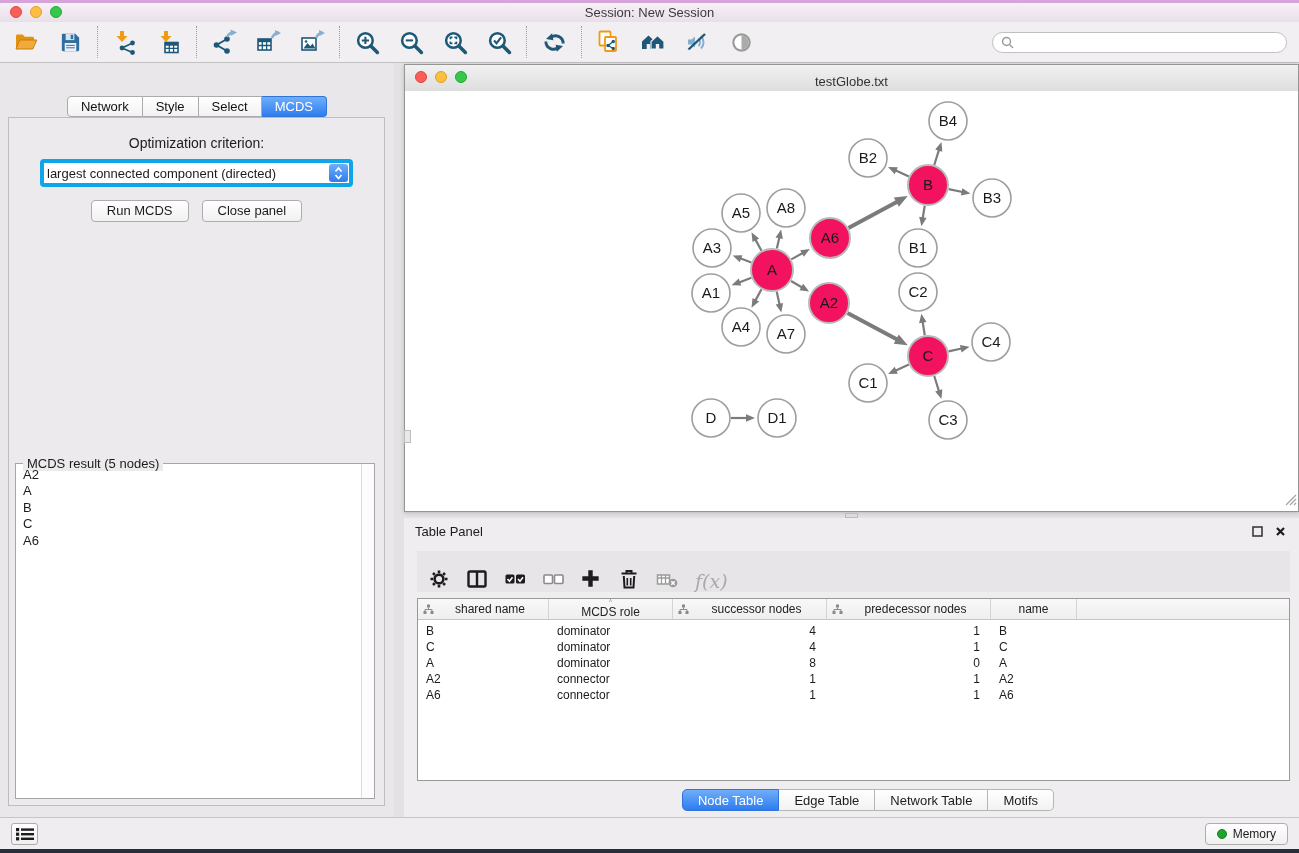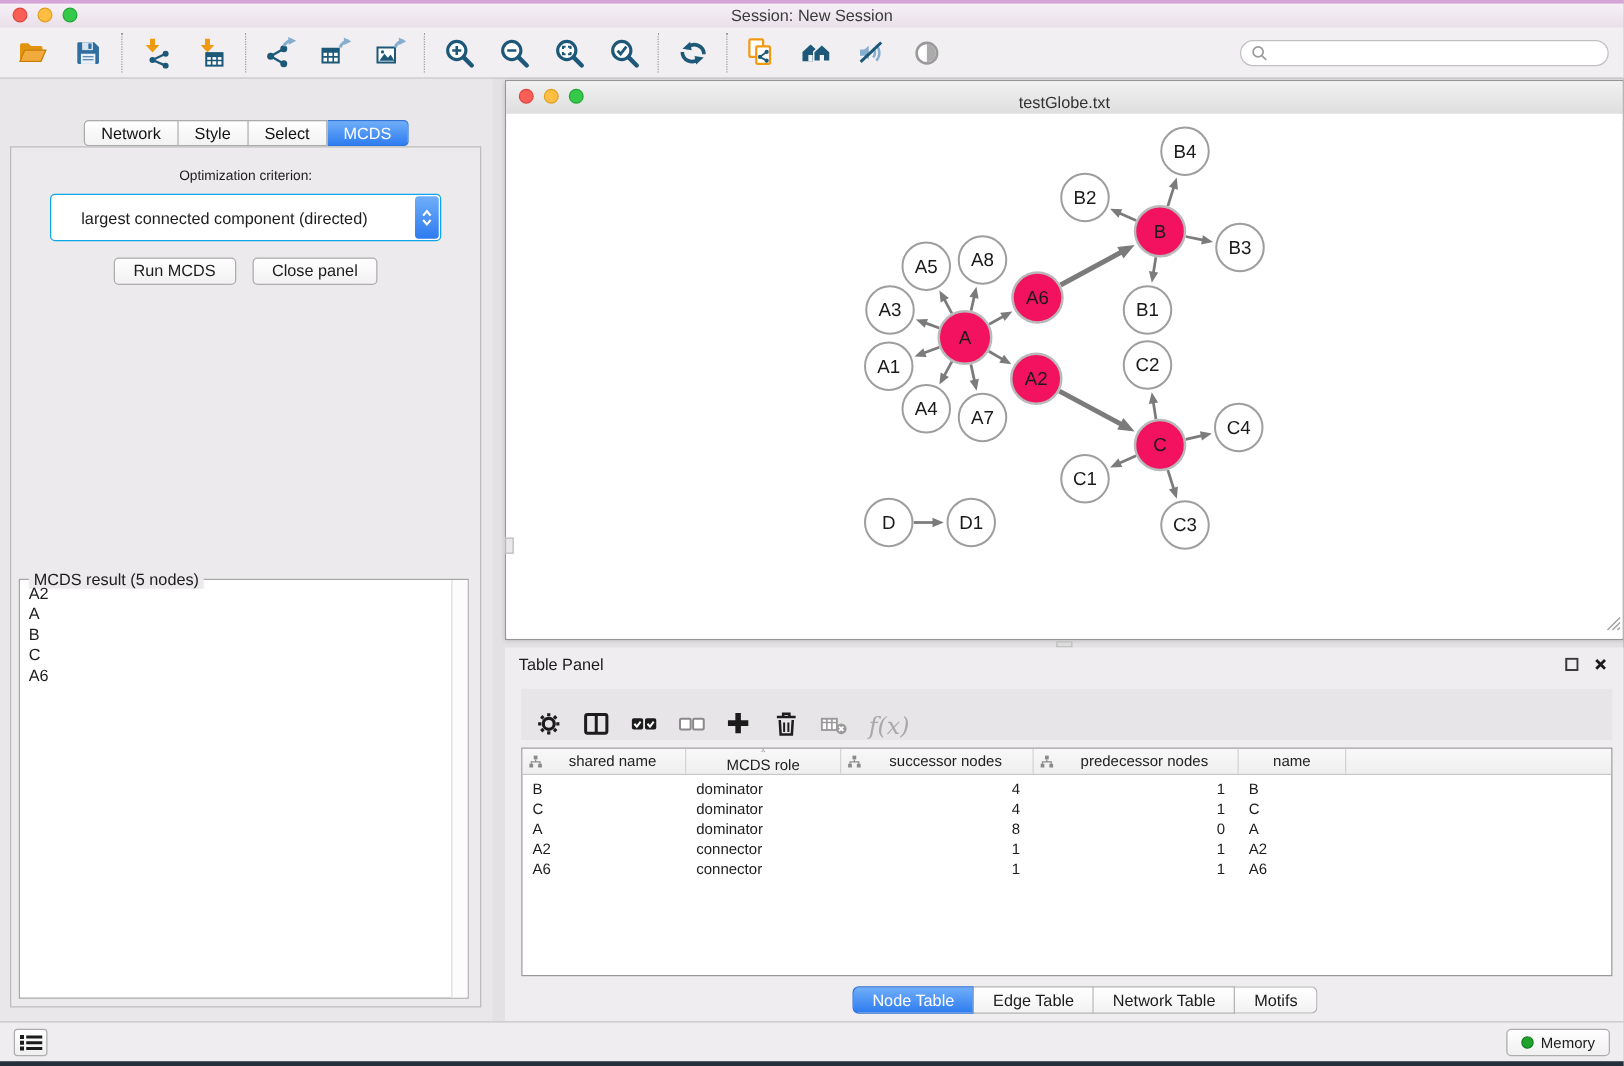--- a/index.html
+++ b/index.html
@@ -37,23 +37,23 @@
   
   .control-panel { position:absolute; left:0; top:63px; width:394px; bottom:36px; background:#E9E7E9; }
   .ctabs { position:absolute; left:0; right:0; top:33px; display:flex; justify-content:center; }
   .ctab { font-size:13px; height:21px; line-height:20px; padding:0 13px;
           background:linear-gradient(#FFFFFF,#F2F2F2); border:1px solid #ABABAB; border-left:none; color:#111; cursor:default; }
   .ctab:first-child { border-left:1px solid #ABABAB; border-radius:4px 0 0 4px; }
   .ctab:last-child { border-radius:0 4px 4px 0; }
   .ctab.active { background:linear-gradient(#6FAEF9,#2E7CF0); color:#fff; border-color:#2F74D8; }
   .mcds-panel { position:absolute; left:8px; right:9px; top:54px; bottom:11px;
                 border:1px solid #BDBDBD; background:#ECEAEC; }
-  .opt-label { margin-top:17px; text-align:center; font-size:11px; }
-  .select { margin:8px auto 0; width:313px; height:38px; border:1px solid #0ea5e9; border-radius:4px;
-            background:#fff; display:flex; align-items:center; font-size:13px; position:relative; padding-left:24px; }
+  .opt-label { margin-top:17px; text-align:center; font-size:14px; }
+  .select { margin:8px auto 0; width:313px; height:28px; border:4px solid #0ea5e9; border-radius:4px;
+            background:#fff; display:flex; align-items:center; font-size:13px; position:relative; padding-left:3px; }
   .stepper { position:absolute; right:1px; top:1px; bottom:1px; width:19px; border-radius:3px;
              background:linear-gradient(#6FAEF9,#2E7BF0); display:flex; align-items:center; justify-content:center; }
   .btn-row { display:flex; justify-content:center; gap:13px; margin-top:13px; }
   .btn { font-size:13px; height:22px; line-height:20px; padding:0 15px;
          background:linear-gradient(#FFFFFF,#F1F1F1); border:1px solid #ADADAD; border-radius:4px; cursor:default; }
   .result-group { position:absolute; left:6px; right:9px; top:345px; bottom:6px;
                   border:1px solid #A6A6A6; background:#fff; }
   .result-legend { position:absolute; top:-8px; left:7px; background:#ECEAEC; padding:0 4px; font-size:13px; }
   .scroll-track { position:absolute; right:0; top:0; bottom:0; width:13px; background:#FCFCFC; border-left:1px solid #DCDCDC; }
   .result-list { position:absolute; left:0; right:14px; top:3px; bottom:0; overflow:hidden; }

